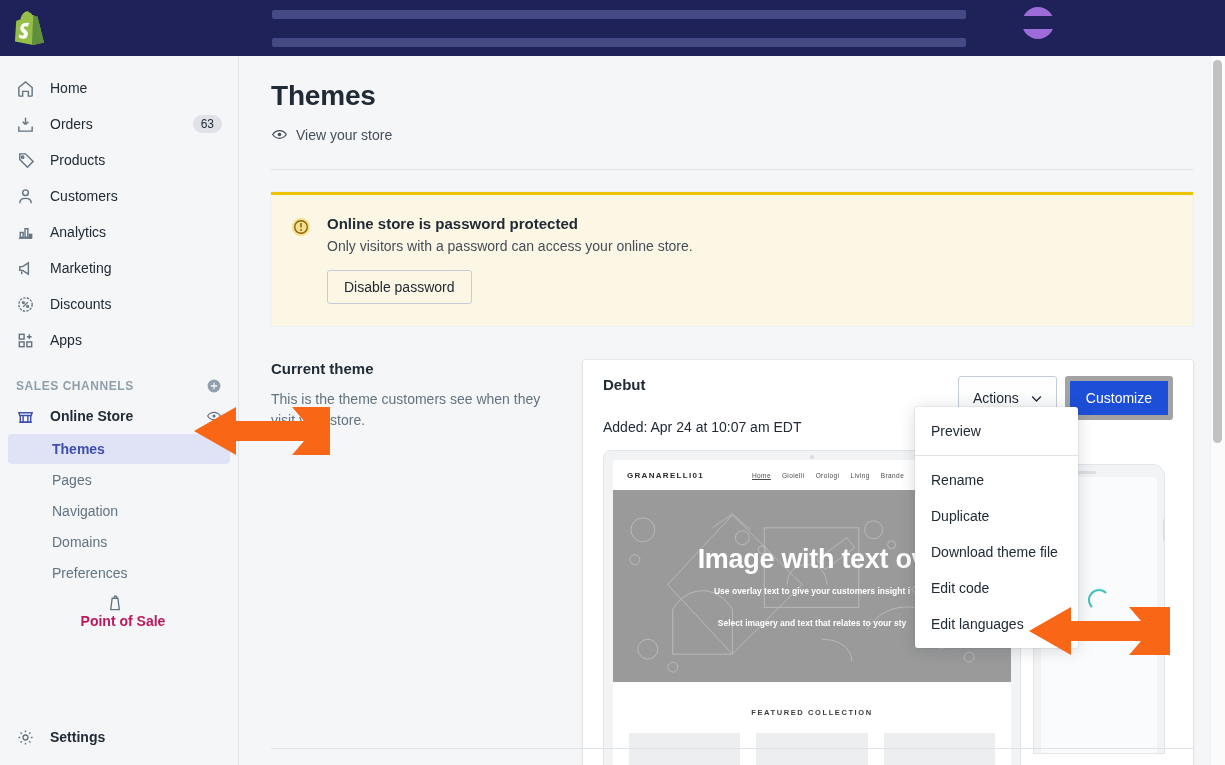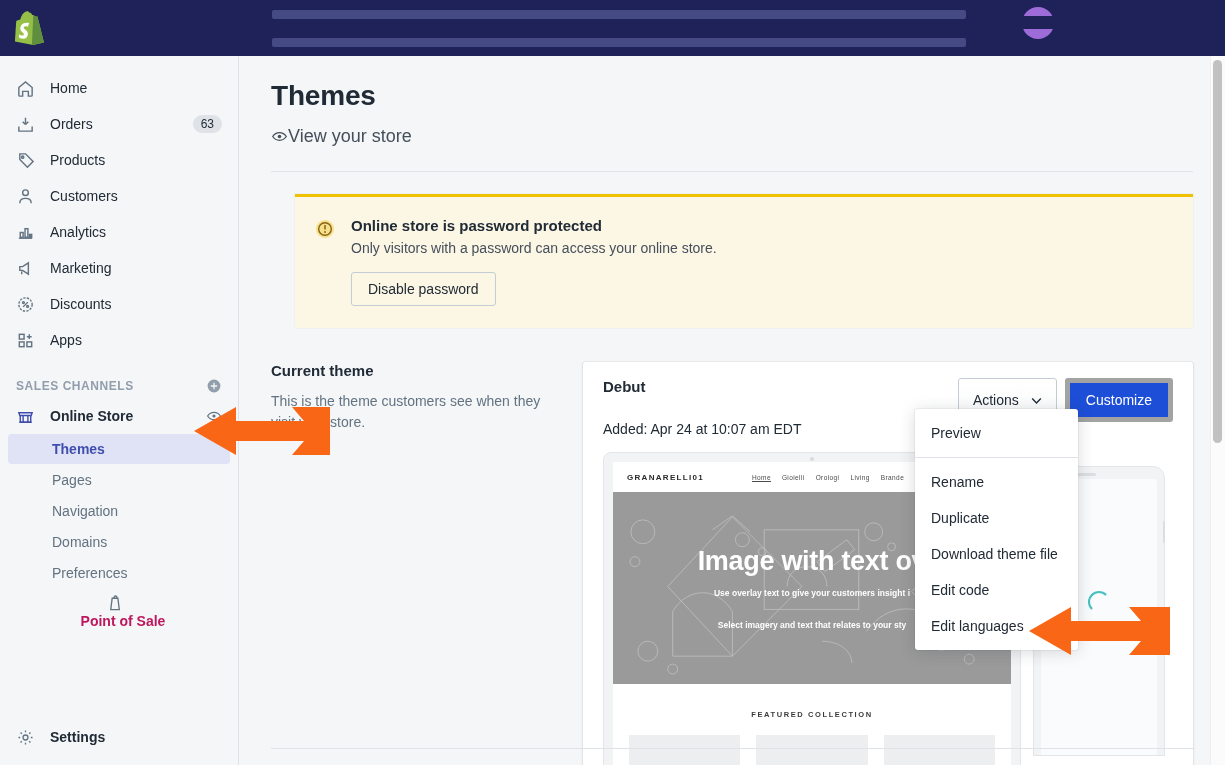--- a/index.html
+++ b/index.html
@@ -129,40 +129,39 @@
     background: #f4f6f8;
     overflow: hidden;
   }
   .main-inner { padding: 24px 32px 0 32px; }
 
   .page-title {
     font-size: 28px; font-weight: bold; color: #212b36;
     letter-spacing: -.2px;
   }
   .view-store {
-    display: inline-flex; align-items: center; 
+    display: inline-flex; align-items: center; gap: 8px;
     margin-top: 14px; cursor: pointer;
-    font-size: 18px; color: #454f5b;
+    font-size: 14px; color: #454f5b;
   }
   .view-store .ic { color: #454f5b; display:flex; }
   .divider {
     margin-top: 22px;
     border-top: 1px solid #dfe3e8;
   }
 
   
   .banner {
     margin-top: 22px;
     background: #fcf6e4;
     border-top: 3px solid #eec200;
     border-radius: 0 0 3px 3px;
     padding: 20px 20px 22px 20px;
     display: flex; gap: 16px;
     box-shadow: 0 0 0 1px rgba(63,63,68,.03);
-    margin-left: 24px;
   }
   .banner-ic {
     width: 20px; height: 20px; flex: 0 0 20px;
     margin-top: 2px;
     display:flex; align-items:center; justify-content:center;
   }
   .banner-title {
     font-size: 15px; font-weight: bold; color: #212b36;
   }
   .banner-text {

